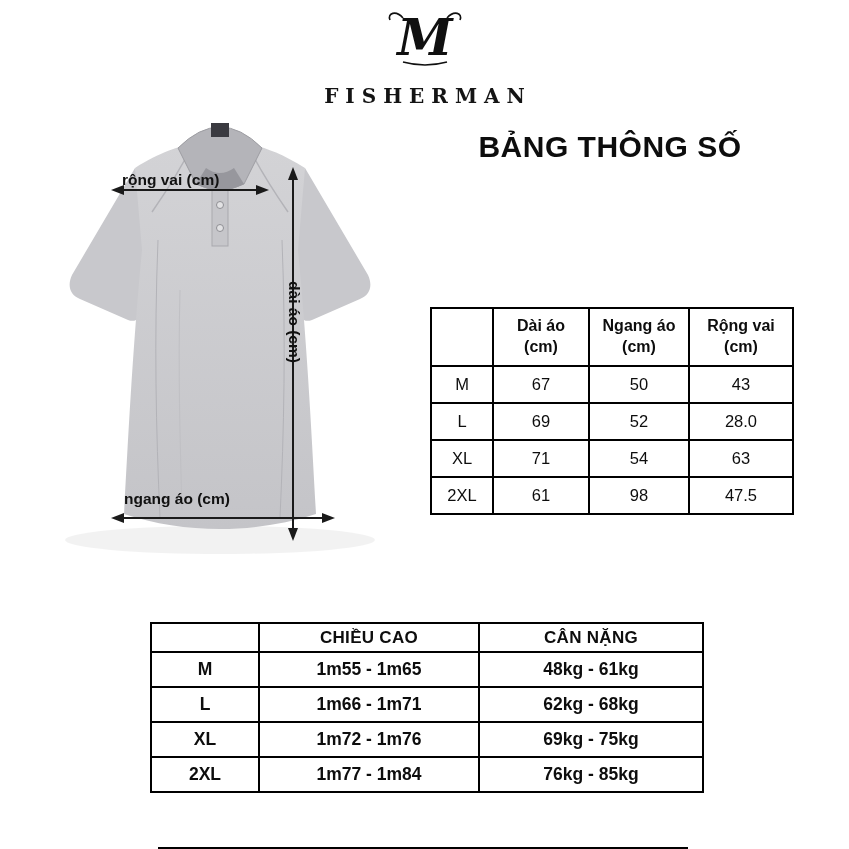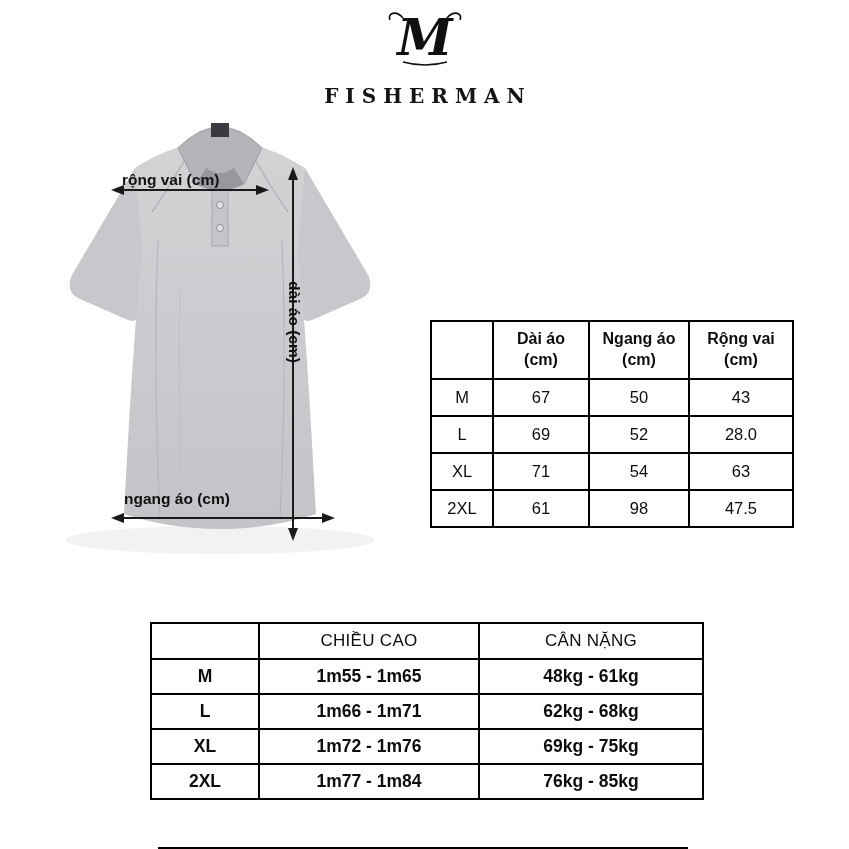--- a/index.html
+++ b/index.html
@@ -41,32 +41,32 @@
   .spec-intro {
     position: absolute; left: 408px; top: 173px; width: 404px;
     font-size: 17px; font-weight: 700; line-height: 1.4; text-align: justify;
     color: #0d0d0d;
   }
 
   
   table { border-collapse: collapse; table-layout: fixed; background: #ffffff; }
   th, td { border: 2px solid #000000; text-align: center; vertical-align: middle; color: #0d0d0d; }
 
-  .spec-table { position: absolute; left: 430px; top: 307px; margin-top: 13px; }
+  .spec-table { position: absolute; left: 430px; top: 307px; }
   .spec-table th { height: 58px; font-size: 16px; font-weight: 700; white-space: pre-line; line-height: 1.3; }
   .spec-table td { height: 37px; font-size: 16.5px; font-weight: 400; }
 
   .bottom-intro {
     position: absolute; top: 566px; left: 0; width: 100%;
     text-align: center; font-size: 17.5px; font-weight: 700; line-height: 1.5;
     white-space: pre-line; color: #0d0d0d;
   }
 
   .hw-table { position: absolute; left: 150px; top: 622px; }
-  .hw-table th { height: 36px; font-size: 17px; font-weight: 400; letter-spacing: 0.3px; margin-top: 9px; }
+  .hw-table th { height: 29px; font-size: 17px; font-weight: 700; letter-spacing: 0.3px; margin-top: 9px; }
   .hw-table td { height: 35px; font-size: 17.5px; font-weight: 700; }
   .hw-table td.size-col { font-weight: 600; }
 
   .bottom-crop-line {
     position: absolute; left: 158px; bottom: 0; width: 530px; height: 2px; background: #000000;
   }
 </style>
 </head>
 <body>
 
@@ -132,20 +132,21 @@
 
       <g>
         <line x1="100" y1="428" x2="306" y2="428" stroke="#1a1a1a" stroke-width="2"></line>
         <polygon points="91,428 104,423 104,433" fill="#1a1a1a"></polygon>
         <polygon points="315,428 302,423 302,433" fill="#1a1a1a"></polygon>
       </g>
       <text class="measure-label" x="104" y="414">ngang áo (cm)</text>
     </svg>
   </div>
 
+  <h1 class="spec-title">BẢNG THÔNG SỐ</h1>
 
   <table class="spec-table">
     <colgroup>
         <col style="width:62px">
         <col style="width:96px">
         <col style="width:100px">
         <col style="width:104px">
       </colgroup>
     <thead>
       <tr>

